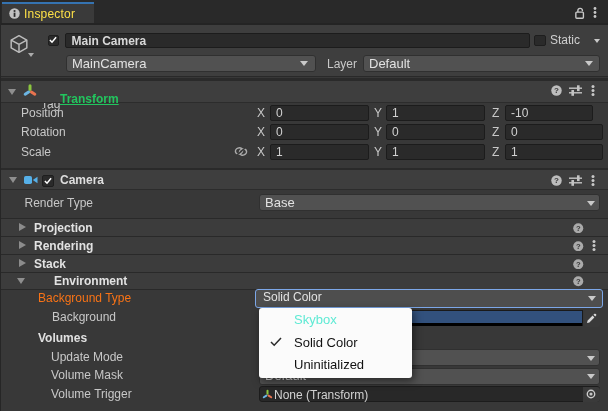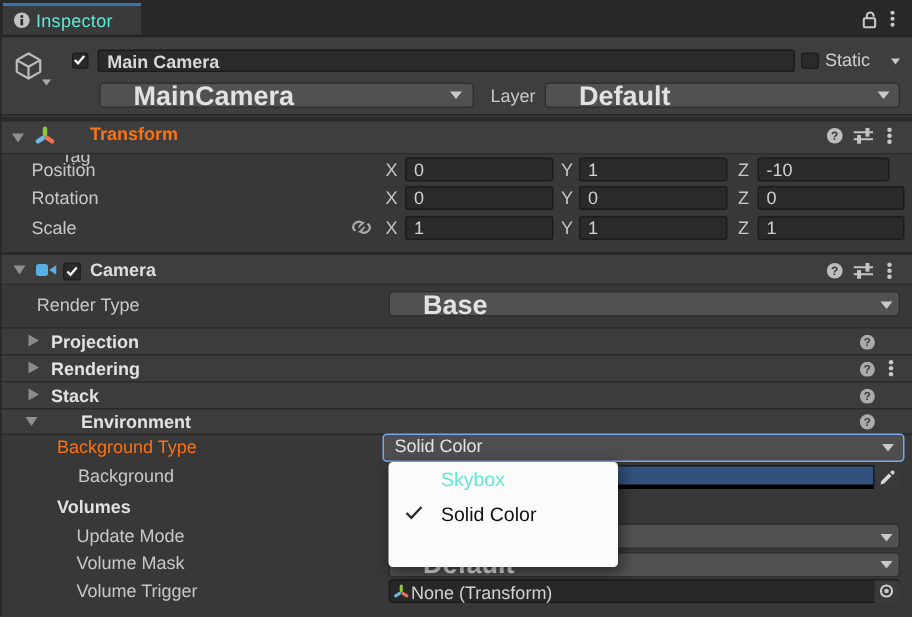--- a/index.html
+++ b/index.html
@@ -5,40 +5,40 @@
   * { margin:0; padding:0; box-sizing:border-box; }
   html,body { width:608px; height:411px; background:#383838; overflow:hidden; }
   body { font-family:"Liberation Sans", sans-serif; font-size:12px; color:#C8C8C8; }
   #root { position:relative; width:608px; height:411px; background:#383838; overflow:hidden; }
   .abs { position:absolute; }
   .lbl { position:absolute; font-size:12px; color:#C8C8C8; white-space:nowrap; line-height:14px; }
   .bold { font-weight:bold; }
   .field { position:absolute; background:#2A2A2A; border:1px solid #1C1C1C; border-radius:2px; color:#D2D2D2; }
   .field .v { position:absolute; left:5px; top:0px; font-size:12px; line-height:14px; }
   .drop { position:absolute; background:#515151; border:1px solid #303030; border-radius:3px; color:#E2E2E2; }
-  .drop .t { position:absolute; left:22px; top:0.5px; font-size:18px; line-height:14px;font-weight:bold; }
+  .drop .t { position:absolute; left:5px; top:0.5px; font-size:13px; line-height:14px; }
   .darr { position:absolute; width:0; height:0; border-left:4px solid transparent; border-right:4px solid transparent; border-top:5px solid #C9C9C9; }
   .fold-open { position:absolute; width:0; height:0; border-left:4.5px solid transparent; border-right:4.5px solid transparent; border-top:6px solid #8F8F8F; }
   .fold-closed { position:absolute; width:0; height:0; border-top:4.75px solid transparent; border-bottom:4.75px solid transparent; border-left:7px solid #8C8C8C; }
   .check { position:absolute; width:12px; height:12px; background:#2A2A2A; border:1px solid #1E1E1E; border-radius:2px; }
   .grprow { position:absolute; left:0; width:608px; height:18px; background:#3C3C3C; border-top:1px solid #292929; }
 </style>
 </head>
 <body>
 <div id="root">
 
   <div class="abs" style="left:0;top:0;width:608px;height:23px;background:#292929;"></div>
   <div class="abs" style="left:0;top:23px;width:608px;height:2px;background:#242424;"></div>
   <div class="abs" style="left:2px;top:2px;width:92px;height:21px;background:#3A3A3A;border-top:2px solid #3573B1;"></div>
   <svg class="abs" style="left:9px;top:8px;" width="11" height="11" viewBox="0 0 13 13">
     <circle cx="6.5" cy="6.5" r="6.2" fill="#C2C2C2"></circle>
     <rect x="5.5" y="2.5" width="2.1" height="2.1" fill="#2A2A2A"></rect>
     <rect x="5.5" y="5.5" width="2.1" height="5" fill="#2A2A2A"></rect>
   </svg>
-  <div class="lbl" style="left:24px;top:7px;color:#5eead4;letter-spacing:0.2px;">Inspector</div>
+  <div class="lbl" style="left:24px;top:7px;color:#fde047;letter-spacing:0.2px;">Inspector</div>
 
   <svg class="abs" style="left:574px;top:7px;" width="12" height="12" viewBox="0 0 13 13">
     <rect x="2" y="5.6" width="8.2" height="6.6" rx="1" fill="none" stroke="#C8C8C8" stroke-width="1.5"></rect>
     <path d="M4.2 5.6 L4.2 4.1 A2.45 2.45 0 0 1 9.1 3.7 L9.1 4.5" fill="none" stroke="#C8C8C8" stroke-width="1.5"></path>
   </svg>
   <svg class="abs" style="left:593px;top:7px;" width="4" height="11" viewBox="0 0 4 11">
     <circle cx="2" cy="1.5" r="1.4" fill="#C8C8C8"></circle>
       <circle cx="2" cy="5.5" r="1.4" fill="#C8C8C8"></circle>
       <circle cx="2" cy="9.5" r="1.4" fill="#C8C8C8"></circle>
   </svg>
@@ -76,21 +76,21 @@
 
   <div class="abs" style="left:0;top:77.5px;width:608px;height:25.5px;background:#3E3E3E;border-top:3px solid #2A2A2A;border-bottom:1px solid #2C2C2C;"></div>
   <div class="fold-open" style="left:8px;top:89px;"></div>
   <svg class="abs" style="left:23px;top:84px;" width="14" height="13" viewBox="0 0 14 13">
     <g stroke-linecap="round" stroke-width="3">
       <line x1="7" y1="5.6" x2="7" y2="1.8" stroke="#8CC63F"></line>
       <line x1="5.6" y1="8" x2="2.2" y2="10.2" stroke="#6CB6E4"></line>
       <line x1="8.4" y1="8" x2="11.8" y2="10.2" stroke="#E8734F"></line>
     </g>
   </svg>
-  <div class="lbl bold" style="left:60px;top:82px;color:#f97316;">Transform</div>
+  <div class="lbl bold" style="left:60px;top:92px;color:#22c55e;text-decoration:underline;">Transform</div>
 
   <svg class="abs" style="left:550.5px;top:85px;" width="11" height="11" viewBox="0 0 13 13">
     <circle cx="6.5" cy="6.5" r="6.2" fill="#BDBDBD"></circle>
     <text x="6.5" y="9.9" font-size="9.5" font-weight="bold" fill="#383838" text-anchor="middle" font-family="Liberation Sans">?</text>
   </svg>
   <svg class="abs" style="left:569px;top:85px;" width="13" height="11" viewBox="0 0 13 11">
     <g stroke="#C4C4C4" stroke-width="1.4">
       <line x1="0" y1="3.2" x2="13" y2="3.2"></line>
         <line x1="0" y1="7.8" x2="13" y2="7.8"></line>
     </g>
@@ -266,16 +266,17 @@
     <circle cx="5.5" cy="5.5" r="4.1" fill="none" stroke="#CCCCCC" stroke-width="1.5"></circle>
     <circle cx="5.5" cy="5.5" r="1.7" fill="#C6C6C6"></circle>
   </svg>
 
   <div class="abs" style="left:259px;top:307.5px;width:153px;height:70px;background:#FBFBFB;border-radius:3px;box-shadow:2px 3px 9px rgba(0,0,0,0.5);"></div>
   <div class="lbl" style="left:294px;top:311.6px;color:#5eead4;font-size:13px;line-height:15px;">Skybox</div>
   <svg class="abs" style="left:270px;top:337px;" width="12" height="10" viewBox="0 0 12 10">
     <polyline points="1,5 4.2,8.2 11,1" fill="none" stroke="#2A2A2A" stroke-width="1.5"></polyline>
   </svg>
   <div class="lbl" style="left:294px;top:334.6px;color:#111111;font-size:13px;line-height:15px;">Solid Color</div>
+  <div class="lbl" style="left:294px;top:357.1px;color:#111111;font-size:13px;line-height:15px;">Uninitialized</div>
 
   <div class="abs" style="left:0;top:0;width:1px;height:411px;background:#262626;"></div>
 
 </div>
 
 </body></html>

